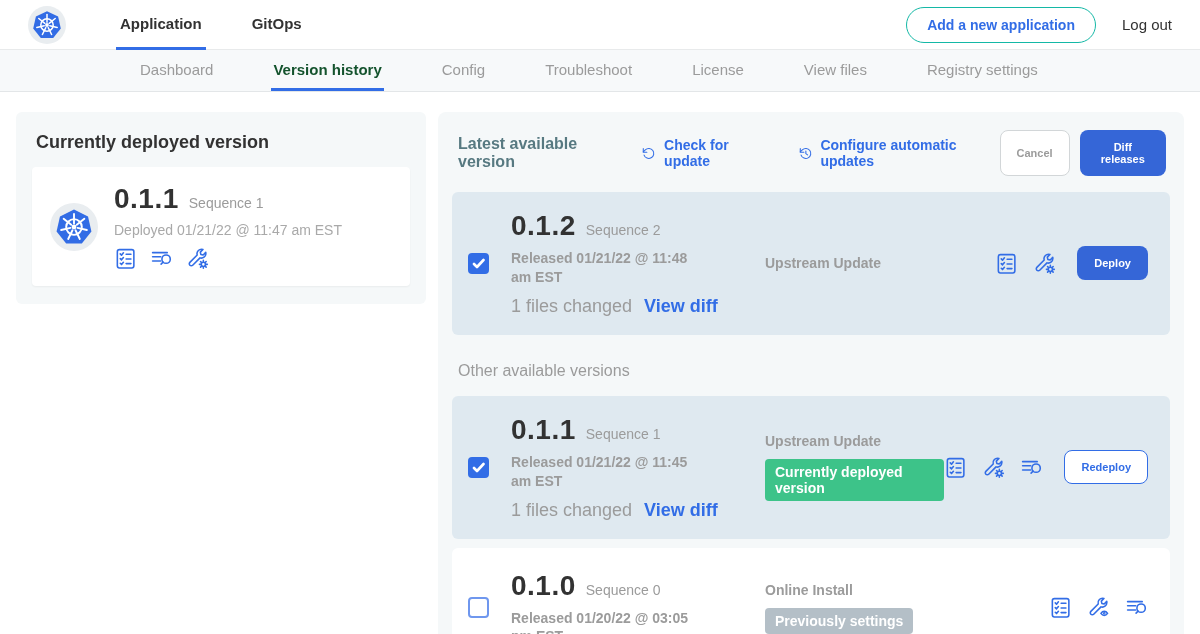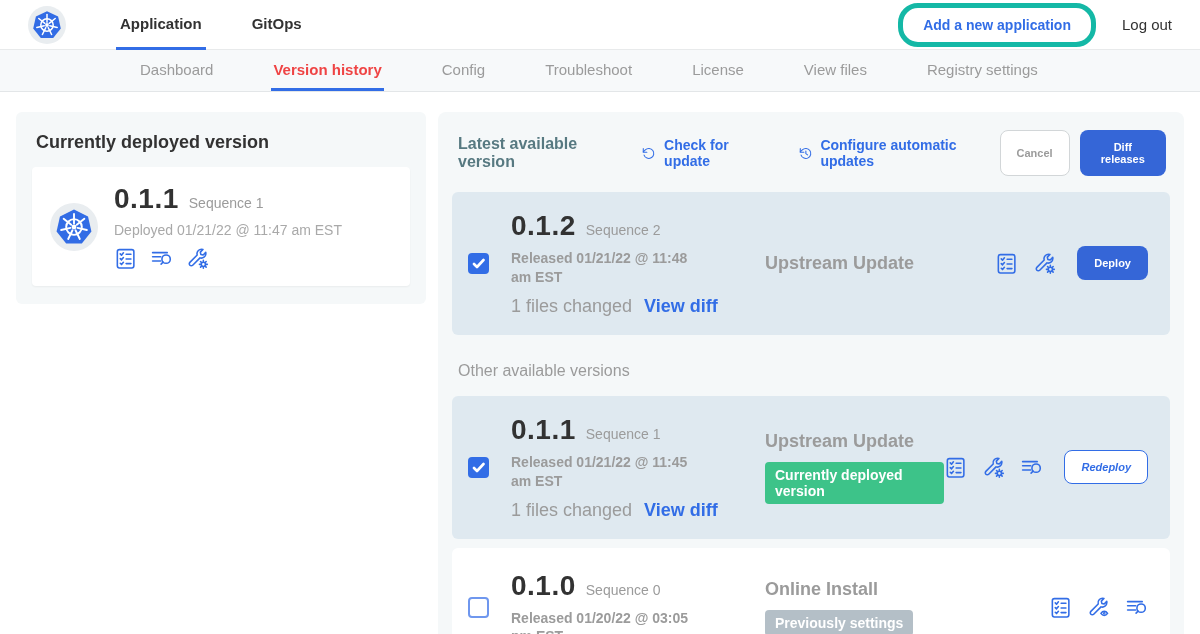--- a/index.html
+++ b/index.html
@@ -9,31 +9,31 @@
   
   .topnav { height:50px; display:flex; align-items:center; padding:0 28px 0 28px;
     background:#fff; border-bottom:1px solid #e8eaeb;gap:16px; }
   .logo-wrap { width:38px; height:38px; flex:0 0 auto; }
   .topnav-tabs { display:flex; margin-left:34px; height:50px; }
   .topnav-tab { font-size:15px; font-weight:bold; color:#323232; padding:0 4px;
     margin-right:42px; display:flex; align-items:center; height:50px;
     border-bottom:3px solid transparent; cursor:pointer; }
   .topnav-tab.active { border-bottom-color:#326de6; }
   .topnav-right { margin-left:auto; display:flex; align-items:center; gap:26px; }
-  .pill-btn { background:#fff; border:5px solid #14b8a6; color:#326de6;
+  .pill-btn { background:#fff; border:1px solid #14b8a6; color:#326de6;
     font-weight:bold; font-size:14px; padding:9px 20px; border-radius:20px; cursor:pointer;
     font-family:"Liberation Sans", sans-serif; }
   .logout { font-size:15px; color:#323232; cursor:pointer; }
 
   
   .subnav { height:42px; background:#f7f9fa; border-bottom:1px solid #e3e6e8;
     display:flex; align-items:stretch; padding-left:138px; }
   .subnav-tab { font-size:15px; color:#9b9b9b; display:flex; align-items:center;
     margin-right:56px; border-bottom:3px solid transparent; padding:0 2px; cursor:pointer; }
-  .subnav-tab.active { color:#ef4444; font-weight:bold; border-bottom-color:#326de6; }
+  .subnav-tab.active { color:#14532d; font-weight:bold; border-bottom-color:#326de6; }
 
   
   .main { display:flex; align-items:flex-start; gap:12px; padding:20px 16px; }
 
   
   .deployed-card { width:410px; background:#f5f8f9; border-radius:6px; padding:18px 16px; }
   .deployed-title { font-size:18px; font-weight:bold; color:#323232; margin:2px 0 14px 4px; }
   .deployed-inner { background:#fff; border-radius:4px; padding:16px 18px;
     box-shadow:0 1px 2px rgba(0,0,0,.05); display:flex; align-items:center; gap:16px; }
   .dlogo { width:48px; height:48px; flex:0 0 auto; }
@@ -53,42 +53,42 @@
   .panel-title { font-size:16px; font-weight:bold; color:#577981; }
   .hlink { display:flex; align-items:center; gap:7px; color:#326de6; font-size:14px;
     font-weight:bold; cursor:pointer; }
   .hlink .icon { width:17px; height:17px; }
   .hlink-1 { margin-left:16px;align-items:center; } .hlink-2 { margin-left:28px;justify-content:center; }
   .header-actions { margin-left:auto; display:flex; gap:10px; }
   .btn { font-size:11px; font-weight:bold; border-radius:8px; padding:10px 16px;
     cursor:pointer; border:1px solid transparent; font-family:"Liberation Sans", sans-serif; }
   .btn-cancel { background:#fff; border-color:#d2d6d8; color:#9b9b9b; }
   .btn-primary { background:#3566d7; color:#fff; }
-  .btn-outline { background:#fff; border-color:#326de6; color:#326de6;font-style:italic; }
+  .btn-outline { background:#fff; border-color:#326de6; color:#326de6; }
 
   .version-row { border-radius:6px; margin-top:16px; padding:18px 22px 18px 16px;
     display:flex; align-items:center; background:#fff; }
   .version-row.selected { background:#dfe9f0; }
   .version-row.row-last { margin-top:9px; padding-top:22px; padding-bottom:26px; }
 
   .checkbox { width:21px; height:21px; border-radius:4px; flex:0 0 auto; cursor:pointer;
     display:flex; align-items:center; justify-content:center; margin-right:22px; }
   .checkbox.checked { background:#326de6; }
   .checkbox.unchecked { background:#fff; border:2px solid #6f97ee; }
   .checkbox svg { width:13px; height:13px; stroke:#fff; stroke-width:2.6; fill:none;
     stroke-linecap:round; stroke-linejoin:round; }
 
   .vinfo { width:218px; flex:0 0 auto; }
   .vreleased { font-size:14px; font-weight:bold; color:#9b9b9b; margin-top:7px;
     line-height:1.35; width:200px; }
   .vfiles { margin-top:9px; font-size:18px; color:#9b9b9b; display:flex; gap:12px; }
   .viewdiff { color:#326de6; font-weight:bold; cursor:pointer; text-decoration:none; }
 
   .vsource { flex:1; padding-left:36px; }
-  .source-label { font-size:18px; font-weight:bold; color:#9b9b9b; }
+  .source-label { font-size:14px; font-weight:bold; color:#9b9b9b; }
   .badge { display:inline-block; margin-top:10px; padding:5px 10px; border-radius:4px;
     font-size:14px; font-weight:bold; color:#fff; }
   .badge-green { background:#3dc389; }
   .badge-gray { background:#b4bfc7; }
 
   .vactions { display:flex; align-items:center; gap:15px; }
   .vactions .btn { margin-left:6px; }
   .other-label { font-size:16px; color:#9b9b9b; margin:27px 0 0 6px; }
 </style>
 </head>

